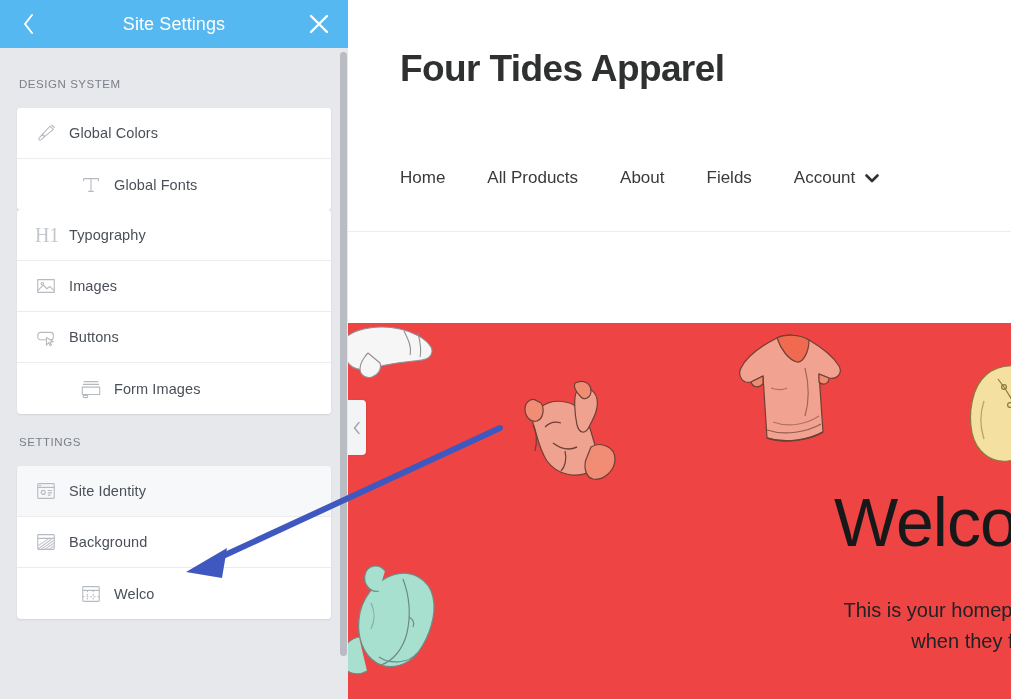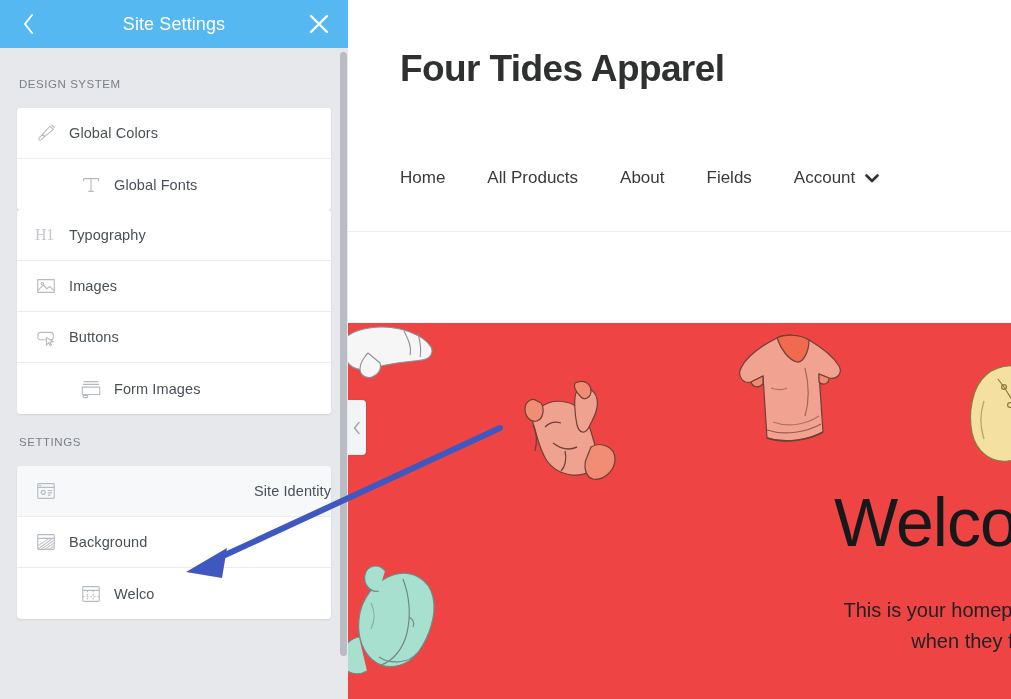--- a/index.html
+++ b/index.html
@@ -72,36 +72,36 @@
   }
   .row {
     display: flex; align-items: center;
     height: 51px;
     padding: 0 0 0 18px;
     border-bottom: 1px solid #ececee;
     cursor: pointer;
     background: #ffffff;
   }
   .row:last-child { border-bottom: none; margin-left: 45px; }
-  .row.selected { background: #f7f8fa; justify-content: space-between; }
+  .row.selected { background: #f7f8fa; }
   .row-ico {
     width: 34px; min-width: 34px;
     display: flex; align-items: center; justify-content: flex-start;
     color: #b6bac1;
   }
   .row-ico svg { display:block; }
   .row-label {
     font-size: 14.5px;
     color: #4a5059;
     font-weight: 500;
     letter-spacing: .1px;
   }
   .ico-h1 {
     font-family: "Liberation Serif", serif;
-    font-size: 16px; color: #c3c7cd; letter-spacing: -.3px;
+    font-size: 20px; color: #c3c7cd; letter-spacing: -.3px;
   }
 
   
   .panel-scroll {
     position: absolute;
     left: 340px; top: 52px;
     width: 7px; height: 604px;
     background: #b9bcc2;
     border-radius: 4px;
     z-index: 40;

